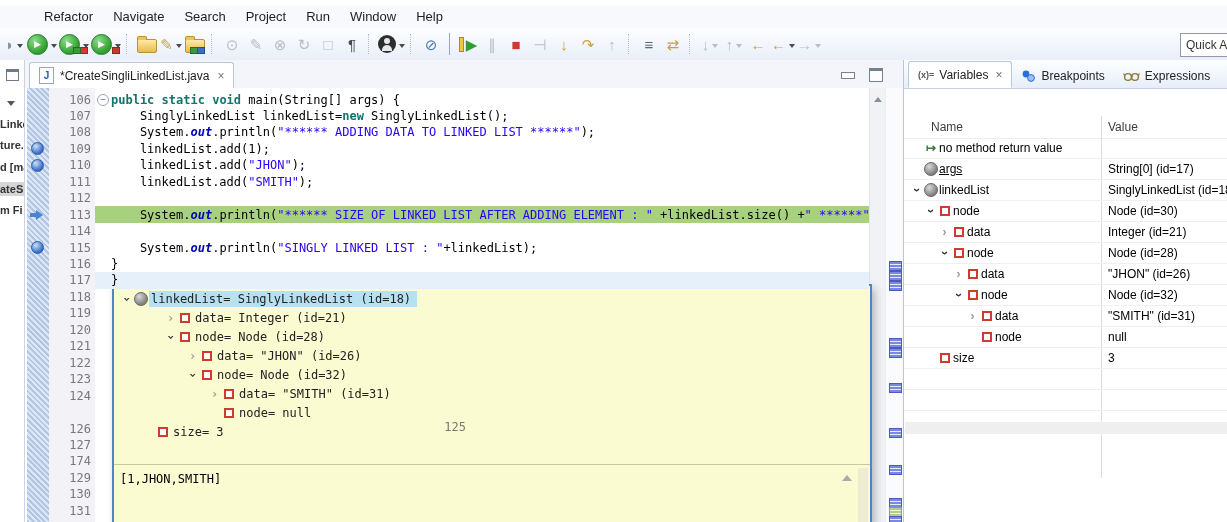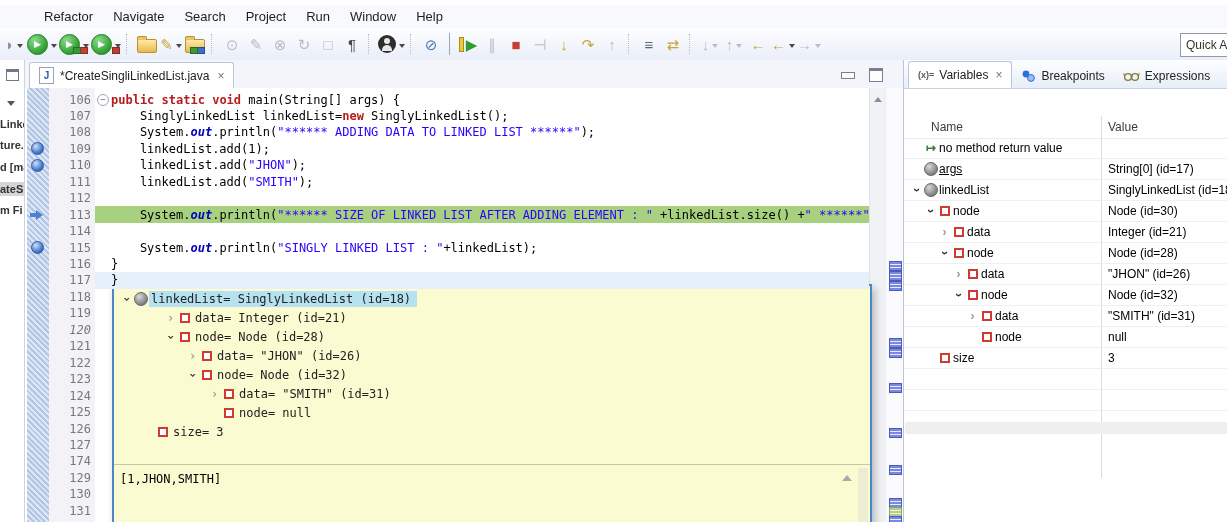--- a/index.html
+++ b/index.html
@@ -68,21 +68,21 @@
   .numbg{position:absolute;left:24px;top:0;bottom:0;width:46px;background:#f2f2f7;}
   .cline{position:absolute;left:0;height:17px;display:flex;align-items:center;}
   .gmark{width:24px;height:16px;display:flex;align-items:center;justify-content:center;flex:none;}
   .gnum{width:42px;text-align:right;padding-right:4px;color:#787878;flex:none;}
   .gfold{width:16px;flex:none;display:flex;align-items:center;justify-content:center;}
   .fold-minus{width:10px;height:10px;border:1px solid #9aa7bb;border-radius:50%;color:#5a6a80;background:#fff;
               font-size:9px;line-height:8px;text-align:center;}
   .ccode{flex:1;height:17px;display:flex;align-items:center;white-space:pre;overflow:hidden;}
   .hl-green{background:#a8d17f;}
   .hl-cursor{background:#e6f0fb;}
-  .c-k{color:#b91c1c;font-weight:bold;}
+  .c-k{color:#0f766e;font-weight:bold;}
   .c-s{color:#2a00ff;}
   .c-f{color:#0000c0;font-style:italic;font-weight:600;}
   .c-d{color:#000;}
   .bp-ball{width:11px;height:11px;border-radius:50%;border:1px solid #2a5bb0;
            background:radial-gradient(circle at 35% 30%,#cfe0f5,#3f74c9 65%,#2a5bb0);}
   .cur-arrow{position:relative;width:14px;height:10px;}
   .cur-arrow::before{content:"";position:absolute;left:0;top:3px;width:6px;height:4px;background:#4a83d4;}
   .cur-arrow::after{content:"";position:absolute;left:6px;top:0;border:5px solid transparent;border-left:7px solid #4a83d4;}
 
   .vscroll{position:absolute;right:17px;top:0;bottom:0;width:16px;background:#f1f2f6;border-left:1px solid #e2e4ec;}
@@ -441,21 +441,21 @@
         <div class="cline" style="top: 200.4px; right: 34px;">
           <span class="gmark"></span>
           <span class="gnum">118</span>
           <div class="ccode"><span class="gfold"></span></div>
         </div>
         <div class="cline" style="top: 216.85px; right: 16px;">
           <span class="gmark"></span>
           <span class="gnum">119</span>
           <div class="ccode"><span class="gfold"></span></div>
         </div>
-        <div class="cline" style="top: 233.3px; right: 34px; font-style: italic;">
+        <div class="cline" style="top: 233.3px; right: 34px;">
           <span class="gmark"></span>
           <span class="gnum">120</span>
           <div class="ccode"><span class="gfold"></span></div>
         </div>
         <div class="cline" style="top: 249.75px; right: 34px;">
           <span class="gmark"></span>
           <span class="gnum">121</span>
           <div class="ccode"><span class="gfold"></span></div>
         </div>
         <div class="cline" style="top: 266.2px; right: 34px;">
@@ -466,21 +466,21 @@
         <div class="cline" style="top: 282.65px; right: 34px;">
           <span class="gmark"></span>
           <span class="gnum">123</span>
           <div class="ccode"><span class="gfold"></span></div>
         </div>
         <div class="cline" style="top: 299.1px; right: 34px;">
           <span class="gmark"></span>
           <span class="gnum">124</span>
           <div class="ccode"><span class="gfold"></span></div>
         </div>
-        <div class="cline" style="top: 315.55px; right: 34px;">
+        <div class="cline" style="top: 315.55px; right: 34px; flex-direction: column;">
           <span class="gmark"></span>
           <span class="gnum">125</span>
           <div class="ccode"><span class="gfold"></span></div>
         </div>
         <div class="cline" style="top: 332px; right: 34px;">
           <span class="gmark"></span>
           <span class="gnum">126</span>
           <div class="ccode"><span class="gfold"></span></div>
         </div>
         <div class="cline" style="top: 348.45px; right: 34px;">

